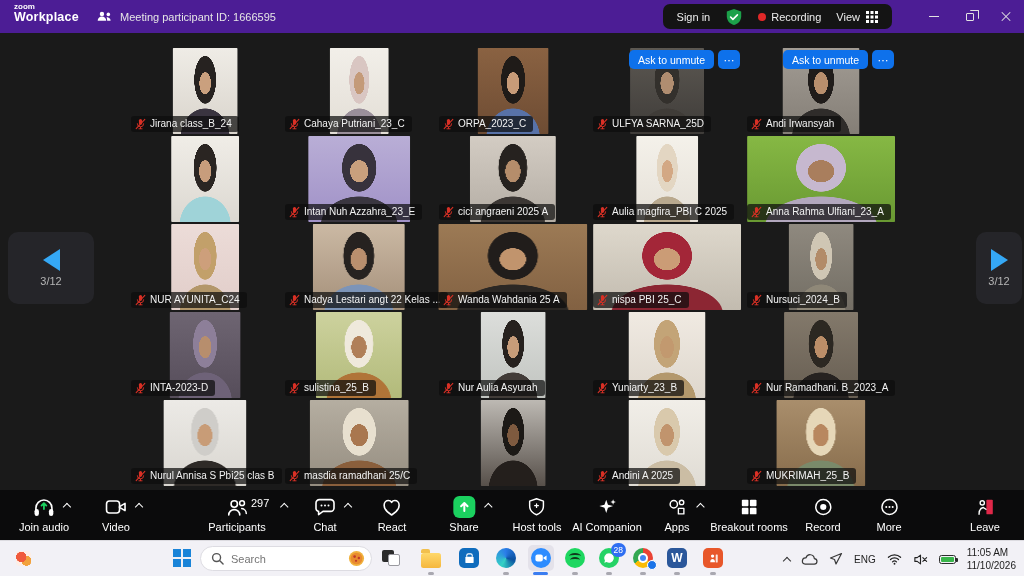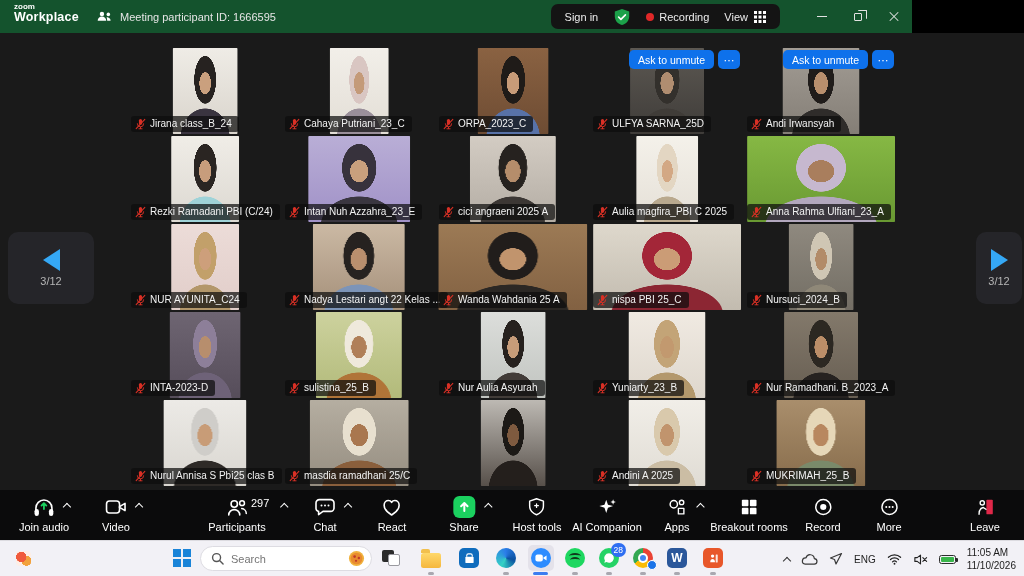--- a/index.html
+++ b/index.html
@@ -1,21 +1,21 @@
 <!DOCTYPE html>
 <html><head>
 <meta charset="utf-8">
 <style>
   * { margin:0; padding:0; box-sizing:border-box; }
   html,body { width:1024px; height:576px; overflow:hidden; background:#000;
               font-family:"Liberation Sans", sans-serif; }
   .screen { position:relative; width:1024px; height:576px; }
 
   
-  .titlebar { position:absolute; top:0; left:0; width:912px; height:33px; background:#14532d; }
+  .titlebar { position:absolute; top:0; left:0; width:1024px; height:33px; background:#4c1d95; }
   .logo { position:absolute; left:14px; top:3px; color:#fff; line-height:1.05; }
   .logo .l1 { font-size:8px; font-weight:700; }
   .logo .l2 { font-size:12.5px; font-weight:700; letter-spacing:.2px; }
   .meet-info { position:absolute; left:96px; top:0; height:33px; display:flex; align-items:center; gap:7px; color:#e6e6e6; font-size:11px; }
   .tb-pill { position:absolute; right:132px; top:4px; height:25px; background:#141414; border-radius:7px;
              display:flex; align-items:center; gap:15px; padding:0 14px; color:#ececec; font-size:11px; }
   .rec-dot { width:8px; height:8px; border-radius:50%; background:#e02828; display:inline-block; margin-right:5px; }
   .rec-wrap { display:flex; align-items:center; }
   .view-wrap { display:flex; align-items:center; gap:6px; }
   .winctl { position:absolute; right:0; top:0; height:33px; display:flex; }
@@ -233,28 +233,20 @@
         <path d="M3 7.2a4 4 0 0 0 8 0M7 11.2v2.2M5 13.6h4" stroke="#d93025" stroke-width="1.2" fill="none" stroke-linecap="round"></path>
         <path d="M1.5 13.5L12.5 1.5" stroke="#d93025" stroke-width="1.4" stroke-linecap="round"></path>
       </svg>
       <span class="pname">Andi Irwansyah</span>
     </div>
   </div>
 
   <div class="tile">
     <div class="video" style="width: 44%; background: radial-gradient(9% 13% at 50% 41%, rgb(199, 157, 124) 0px, rgb(199, 157, 124) 98%, transparent 100%), radial-gradient(17% 28% at 50% 37%, rgb(42, 37, 34) 0px, rgb(42, 37, 34) 98%, transparent 100%), radial-gradient(38% 34% at 50% 104%, rgb(159, 211, 216) 0px, rgb(159, 211, 216) 98%, transparent 100%), linear-gradient(rgb(240, 237, 231), rgb(220, 216, 209));"></div>
 
-    <div class="nameplate">
-      <svg class="mic-svg" width="11" height="12" viewBox="0 0 14 15">
-        <rect x="5" y="1" width="4" height="7.5" rx="2" fill="#d93025"></rect>
-        <path d="M3 7.2a4 4 0 0 0 8 0M7 11.2v2.2M5 13.6h4" stroke="#d93025" stroke-width="1.2" fill="none" stroke-linecap="round"></path>
-        <path d="M1.5 13.5L12.5 1.5" stroke="#d93025" stroke-width="1.4" stroke-linecap="round"></path>
-      </svg>
-      <span class="pname">Rezki Ramadani PBI (C/24)</span>
-    </div>
   </div>
 
   <div class="tile">
     <div class="video" style="width: 66%; background: radial-gradient(9% 13% at 50% 41%, rgb(201, 160, 125) 0px, rgb(201, 160, 125) 98%, transparent 100%), radial-gradient(17% 28% at 50% 37%, rgb(55, 50, 60) 0px, rgb(55, 50, 60) 98%, transparent 100%), radial-gradient(38% 34% at 50% 104%, rgb(58, 54, 64) 0px, rgb(58, 54, 64) 98%, transparent 100%), linear-gradient(rgb(185, 174, 214), rgb(160, 145, 199));"></div>
 
     <div class="nameplate">
       <svg class="mic-svg" width="11" height="12" viewBox="0 0 14 15">
         <rect x="5" y="1" width="4" height="7.5" rx="2" fill="#d93025"></rect>
         <path d="M3 7.2a4 4 0 0 0 8 0M7 11.2v2.2M5 13.6h4" stroke="#d93025" stroke-width="1.2" fill="none" stroke-linecap="round"></path>
         <path d="M1.5 13.5L12.5 1.5" stroke="#d93025" stroke-width="1.4" stroke-linecap="round"></path>

